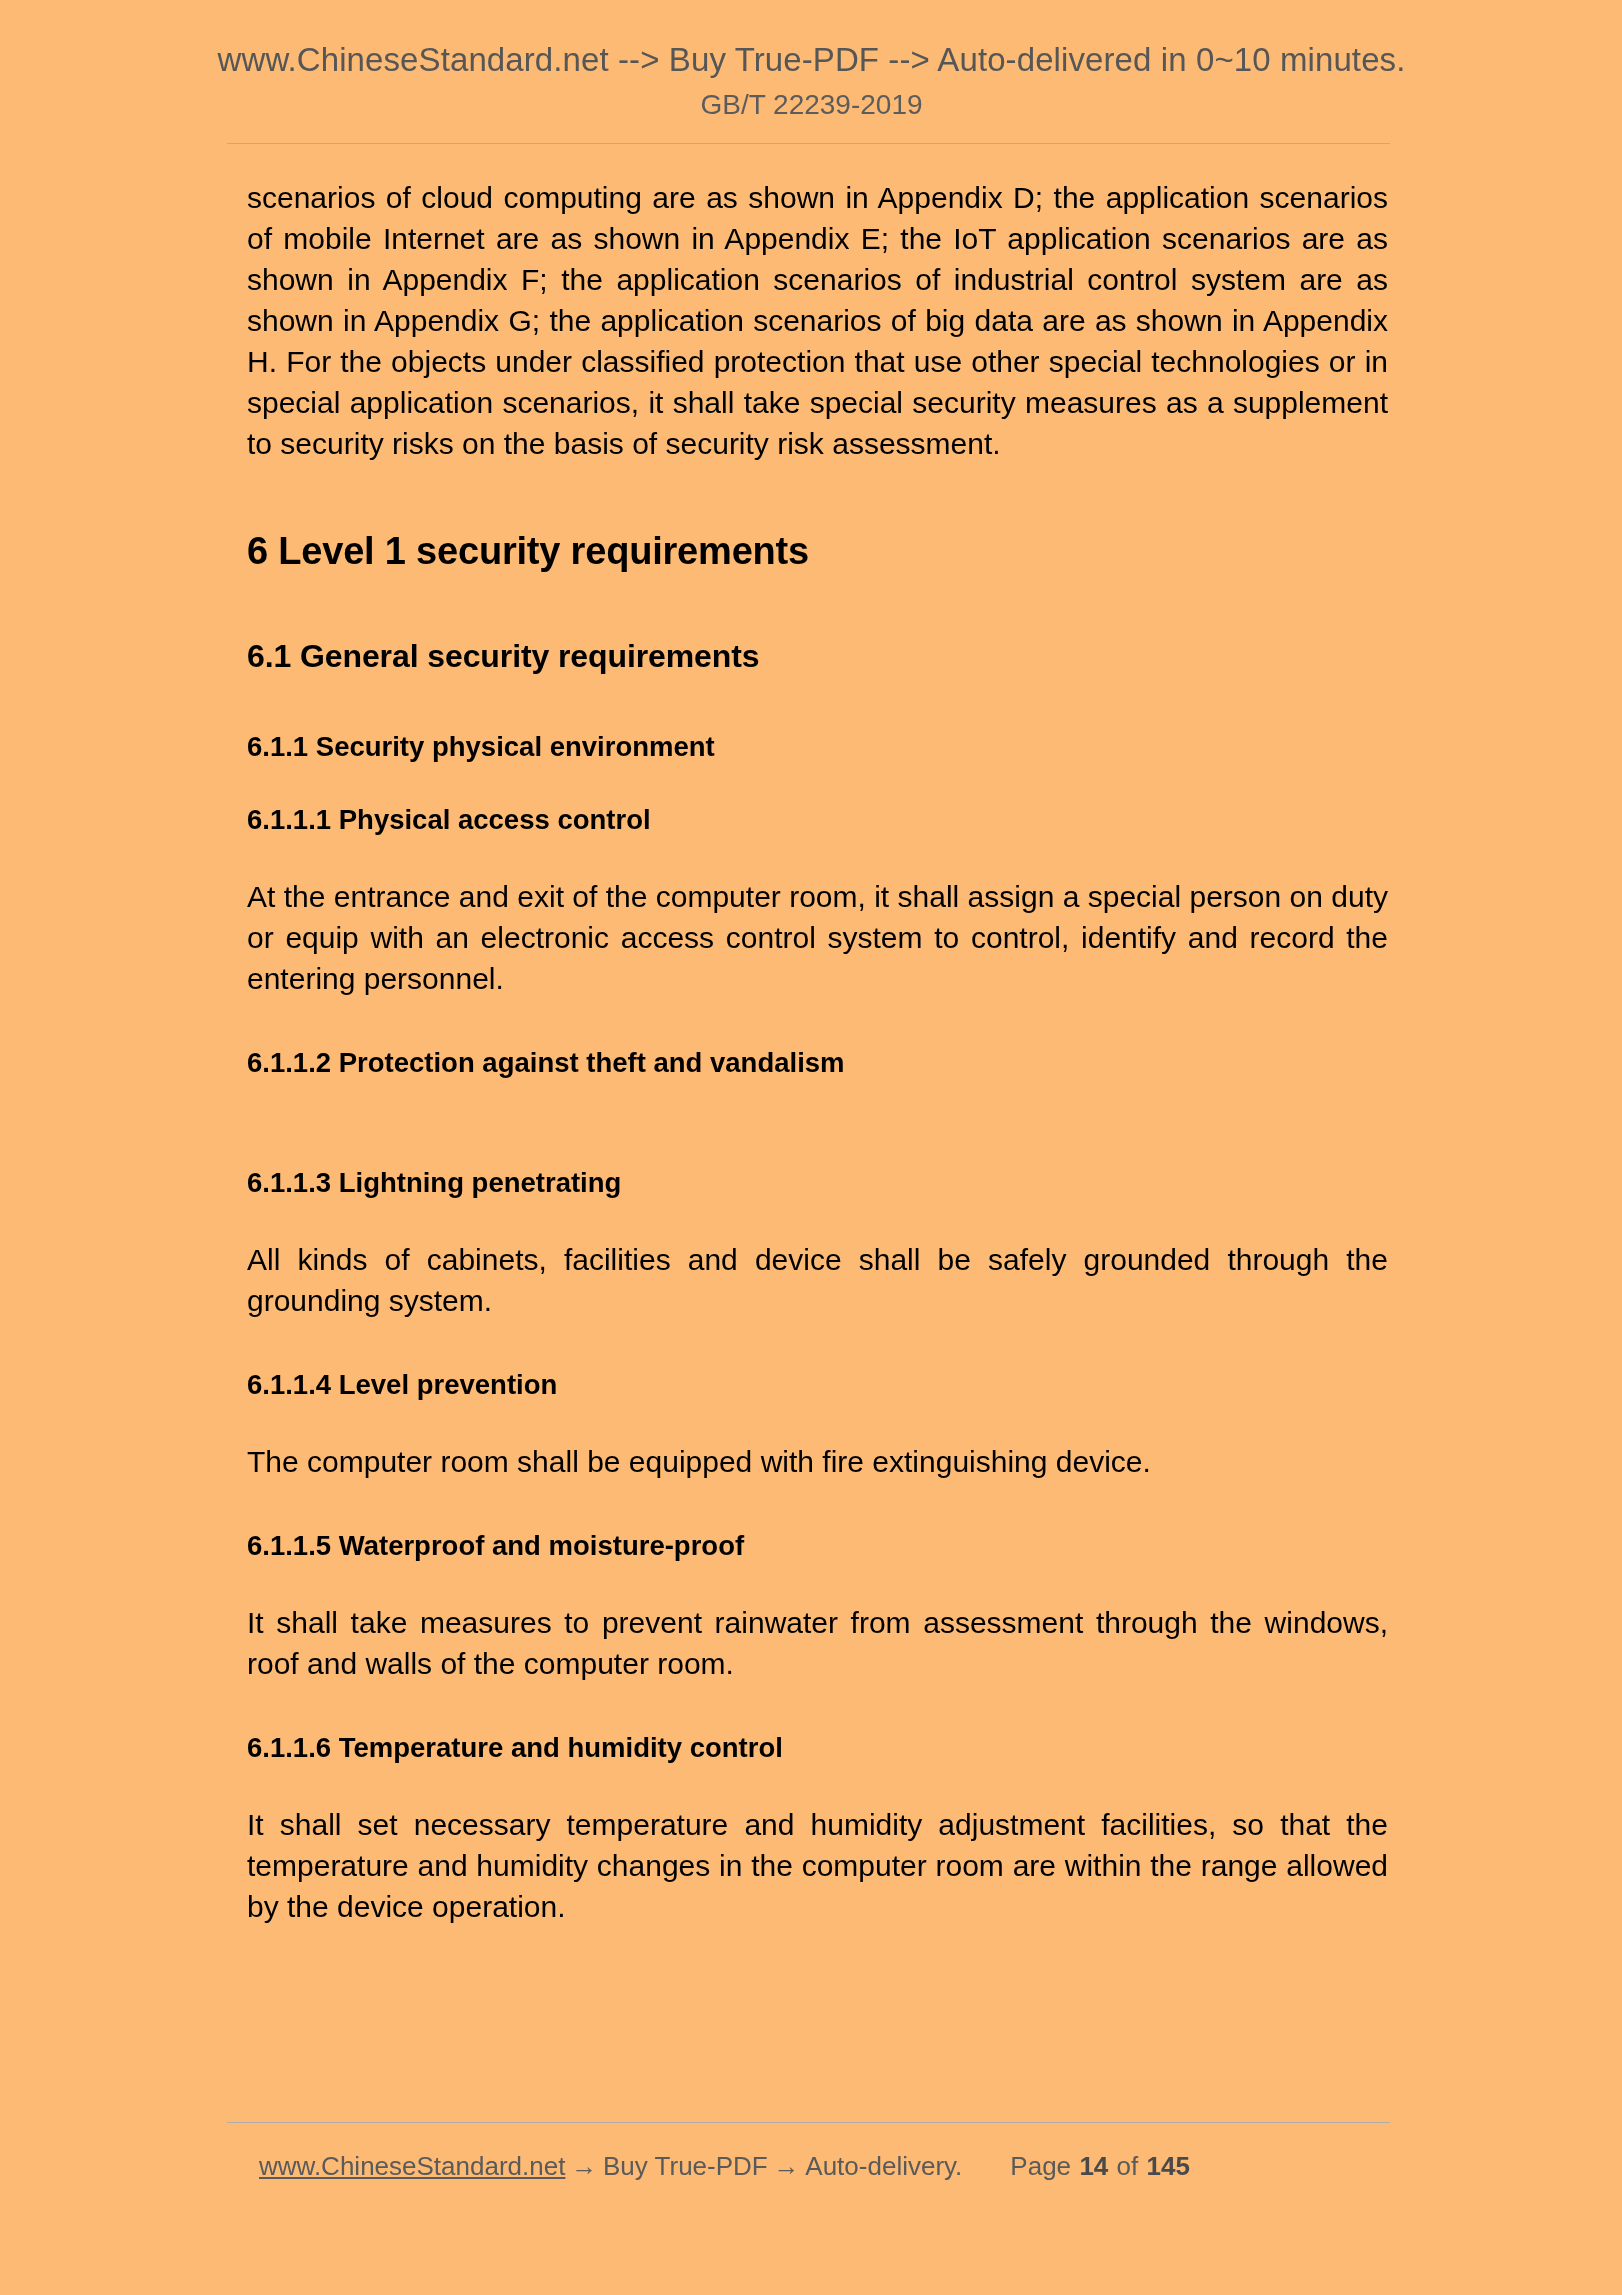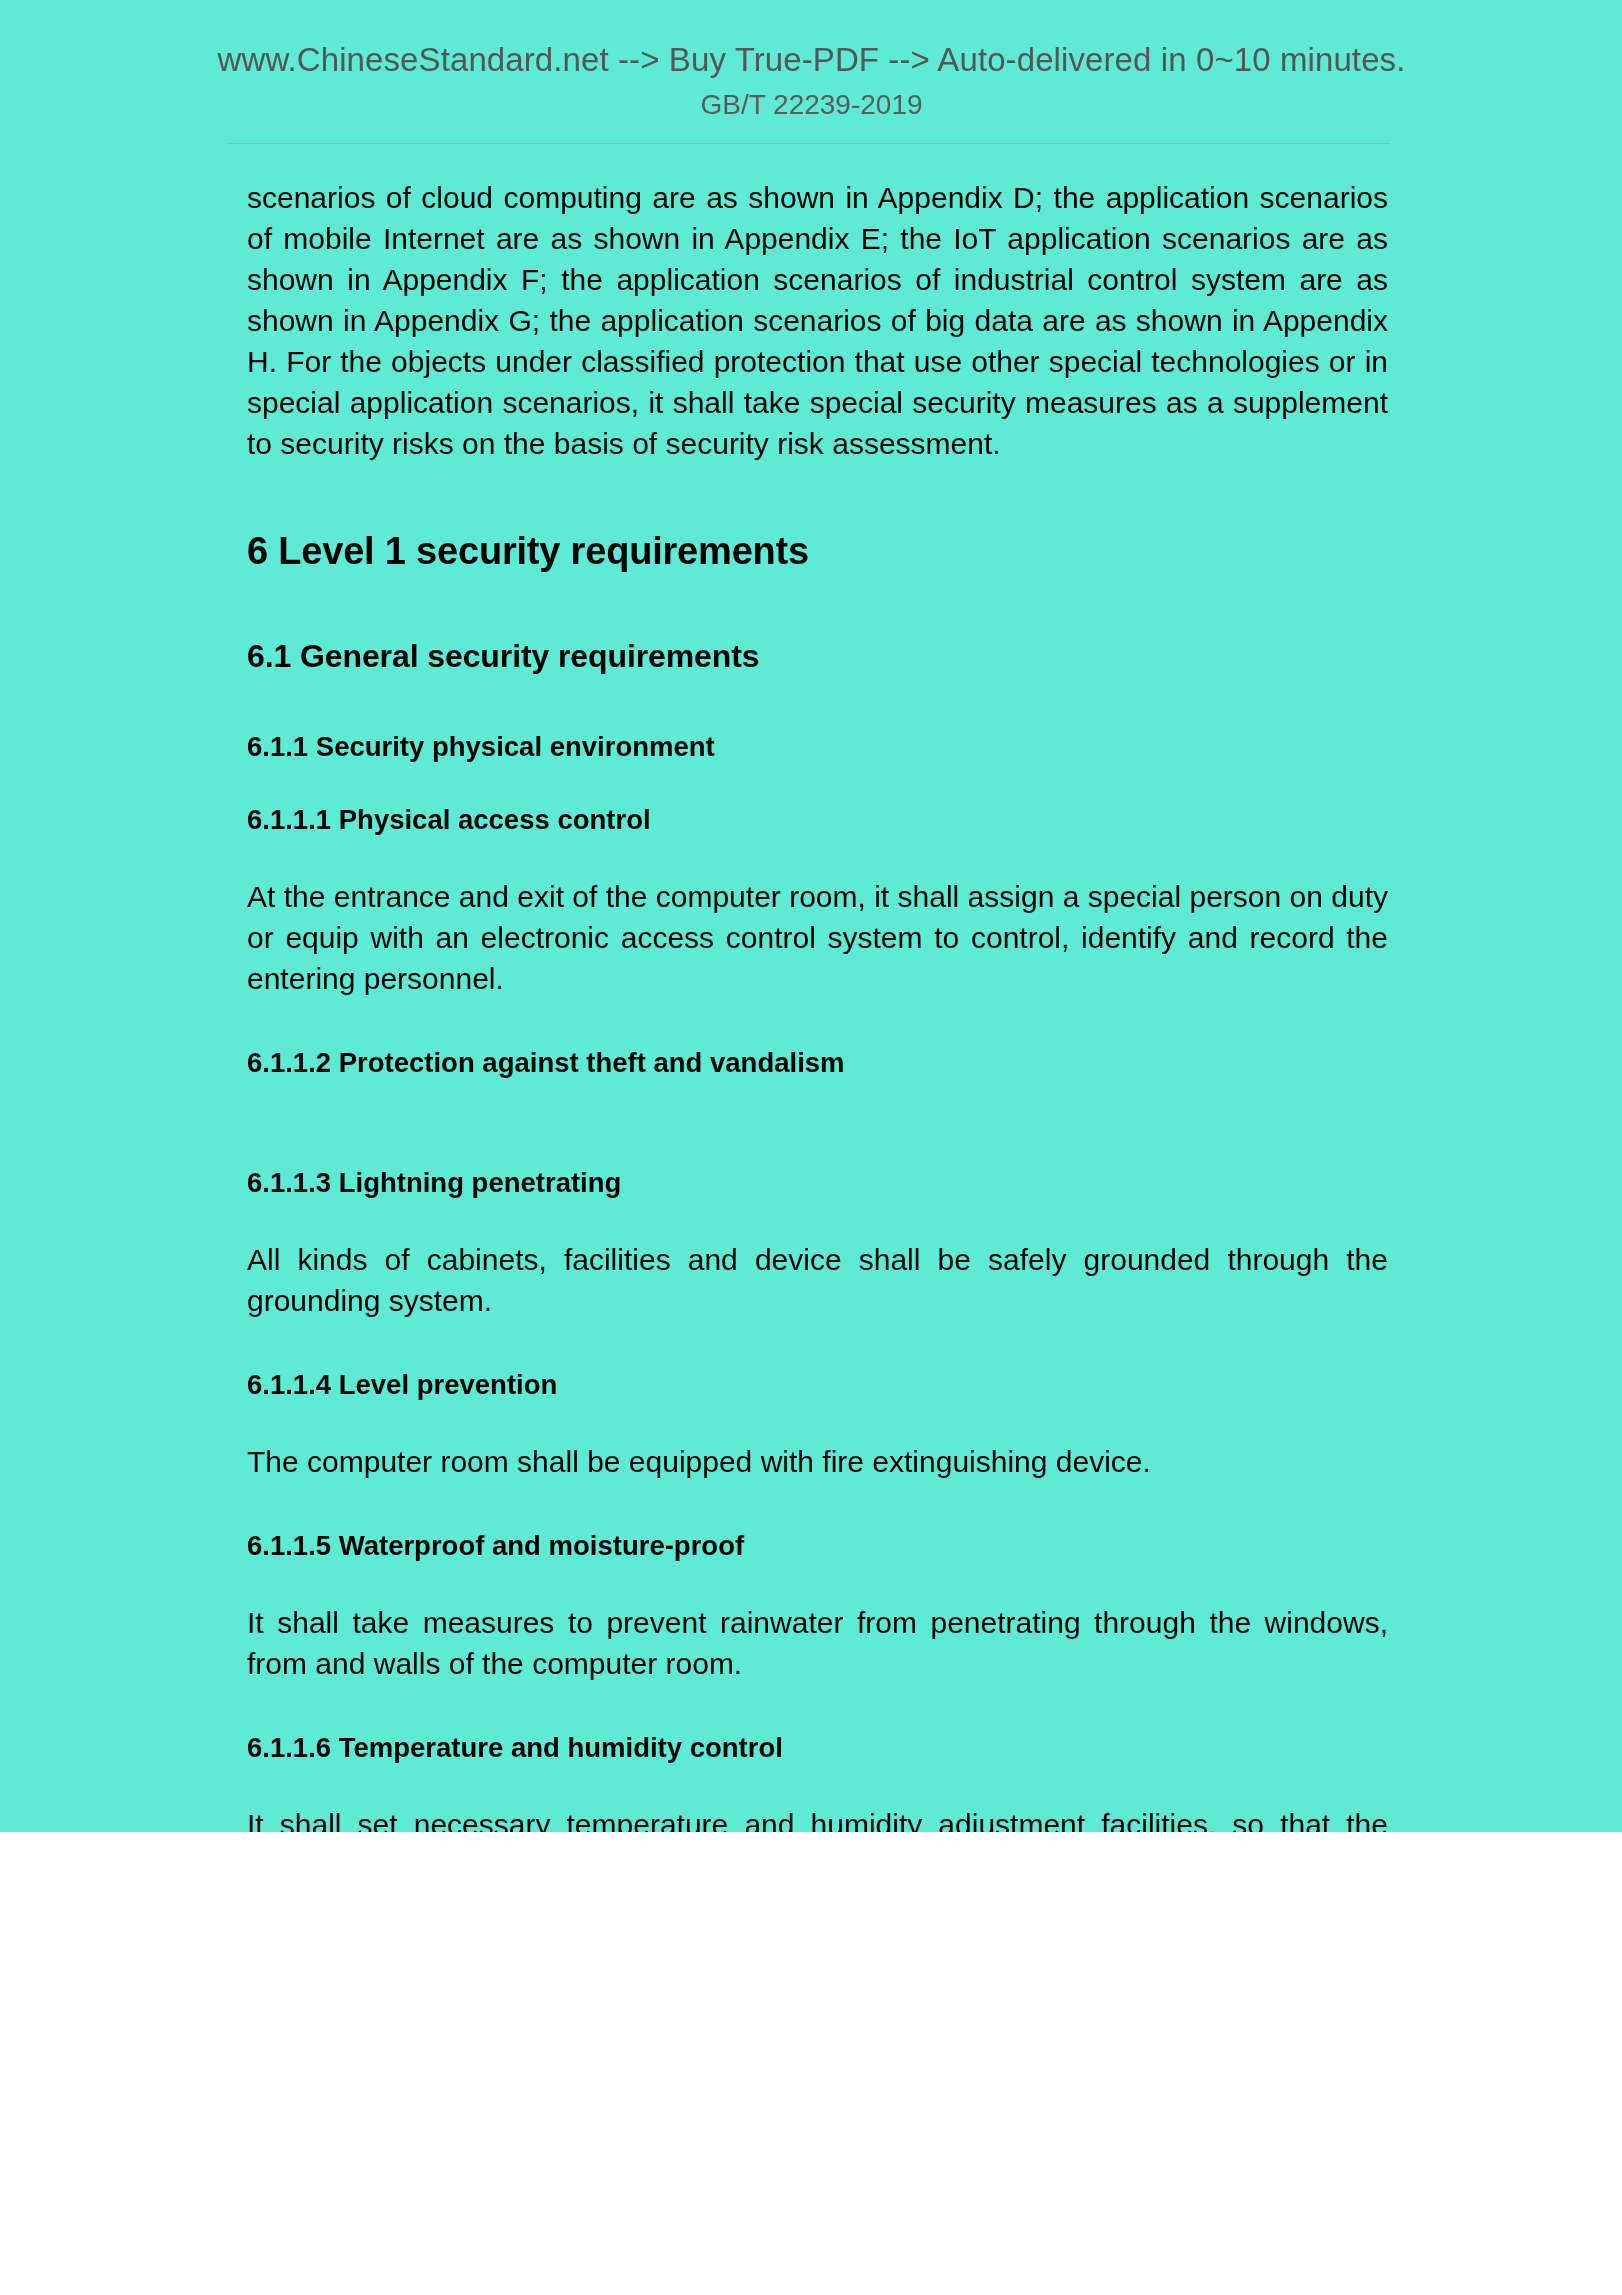--- a/index.html
+++ b/index.html
@@ -9,22 +9,22 @@
     background: #ffffff;
   }
   body {
     font-family: "Liberation Sans", sans-serif;
     color: #000000;
     -webkit-font-smoothing: antialiased;
   }
   .page {
     position: relative;
     width: 1623px;
-    height: 1832px;
-    background: #5eead4;
+    height: 2295px;
+    background: #fdba74;
     box-sizing: border-box;
     overflow: hidden;
   }
 
   
   .page-header {
     position: absolute;
     left: 0;
     top: 0;
     width: 1623px;
@@ -186,21 +186,21 @@
     <div class="sp-p-to-h4"></div>
 
     <h4 class="h-clause">6.1.1.4 Level prevention</h4>
     <div class="sp-h4-to-p"></div>
     <p class="body-text lastline-left">The computer room shall be equipped with fire extinguishing device.</p>
 
     <div class="sp-p-to-h4"></div>
 
     <h4 class="h-clause">6.1.1.5 Waterproof and moisture-proof</h4>
     <div class="sp-h4-to-p"></div>
-    <p class="body-text lastline-left">It shall take measures to prevent rainwater from penetrating through the windows, from and walls of the computer room.</p>
+    <p class="body-text lastline-left">It shall take measures to prevent rainwater from assessment through the windows, roof and walls of the computer room.</p>
 
     <div class="sp-p-to-h4"></div>
 
     <h4 class="h-clause">6.1.1.6 Temperature and humidity control</h4>
     <div class="sp-h4-to-p"></div>
     <p class="body-text lastline-left">It shall set necessary temperature and humidity adjustment facilities, so that the temperature and humidity changes in the computer room are within the range allowed by the device operation.</p>
 
   </div>
 
   <div class="rule rule-bot"></div>

